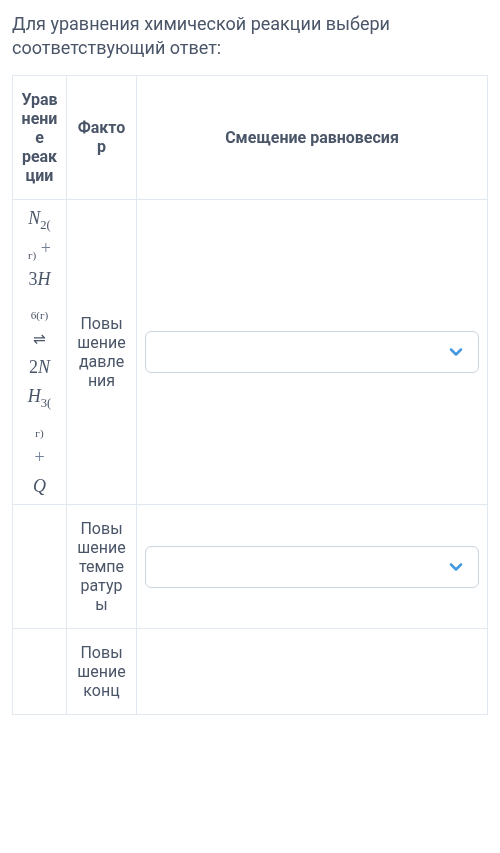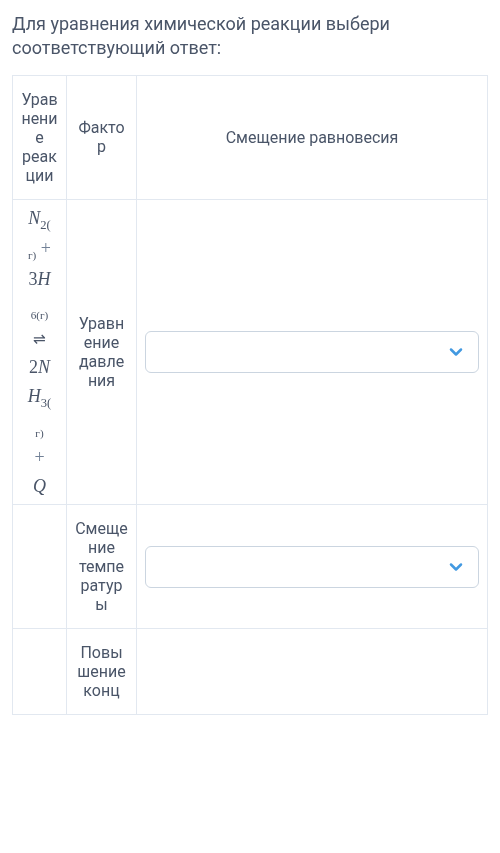--- a/index.html
+++ b/index.html
@@ -30,21 +30,21 @@
       border: 1px solid #e2e8f0;
       padding: 14px 8px;
       vertical-align: middle;
       text-align: center;
       font-size: 16px;
       color: #4a5568;
       word-wrap: break-word;
       overflow-wrap: break-word;
     }
     th {
-      font-weight: 400;
+      font-weight: 700;
     }
     col.col-eq { width: 54px; }
     col.col-factor { width: 70px; }
     col.col-shift { width: auto; }
     .eq-cell {
       font-family: "Times New Roman", serif;
       font-style: italic;
       font-size: 18px;
       line-height: 1.6;
       color: #4a5568;
@@ -122,35 +122,35 @@
         <span class="gas">г)</span> <span class="plus">+</span><br>
         <span class="num">3</span><span>H</span><br>
         <span class="gas">6(г)</span><br>
         <span class="arrow">⇌</span><br>
         <span class="num">2</span><span>N</span><br>
         <span>H</span><span class="sub">3(</span><br>
         <span class="gas">г)</span><br>
         <span class="plus">+</span><br>
         <span>Q</span>
       </td>
-      <td>Уравнение давления</td>
+      <td>Повышение давления</td>
       <td>
         <div class="select-wrap">
           <span class="value"></span>
           <span class="chevron">
             <svg viewBox="0 0 24 24" fill="none" stroke="#4299e1" stroke-width="3" stroke-linecap="round" stroke-linejoin="round">
                 <polyline points="6 9 12 15 18 9"></polyline>
               </svg>
           </span>
         </div>
       </td>
     </tr>
     <tr>
       <td></td>
-      <td>Смещение температуры</td>
+      <td>Повышение температуры</td>
       <td>
         <div class="select-wrap">
           <span class="value"></span>
           <span class="chevron">
             <svg viewBox="0 0 24 24" fill="none" stroke="#4299e1" stroke-width="3" stroke-linecap="round" stroke-linejoin="round">
                 <polyline points="6 9 12 15 18 9"></polyline>
               </svg>
           </span>
         </div>
       </td>

